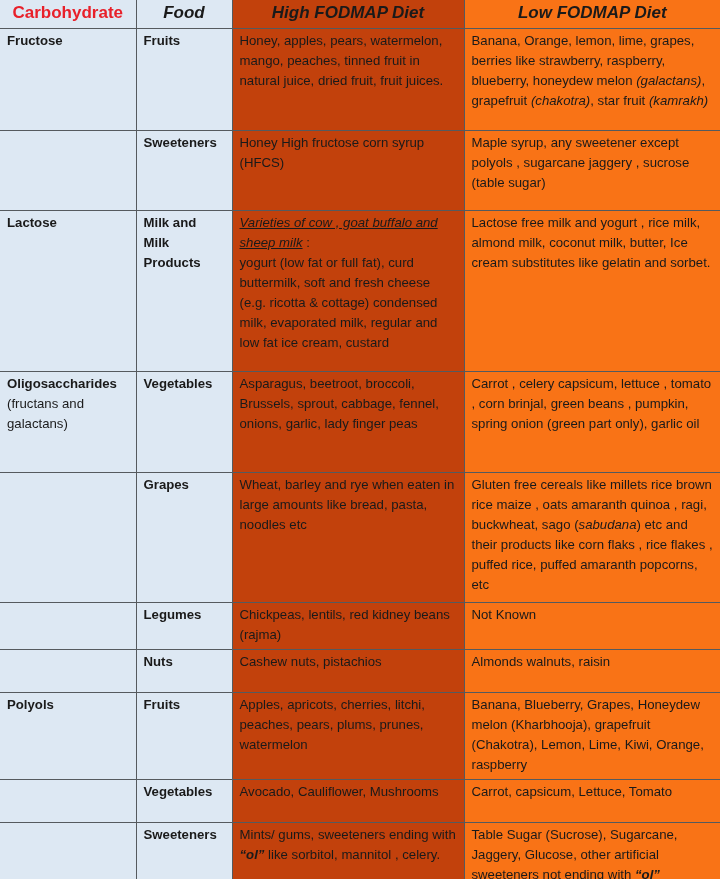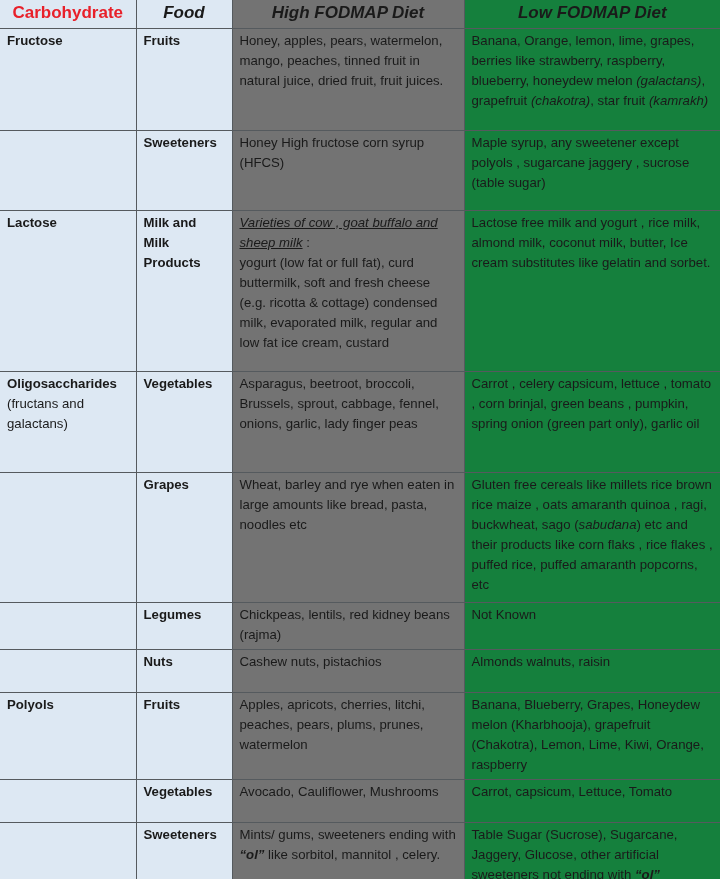--- a/index.html
+++ b/index.html
@@ -6,22 +6,22 @@
   body { width:720px; height:879px; overflow:hidden; background:#ffffff;
          font-family:"Liberation Sans", "DejaVu Sans", sans-serif; color:#1a1a1a; }
   table { border-collapse:collapse; table-layout:fixed; width:720px; }
   col.c1 { width:136px; } col.c2 { width:96px; } col.c3 { width:232px; } col.c4 { width:256px; }
   th, td { border:1.5px solid #555a5e; vertical-align:top; padding:2px 6px 4px 7px;
            font-size:13.2px; line-height:20px; text-align:left; }
   th { height:22px; padding:2px 0; font-style:italic; font-weight:bold; font-size:17px;
        text-align:center; line-height:22px; }
   th.carb { color:#e8202a; font-style:normal; }
   .blue { background:#dde8f3; }
-  .yellow { background:#737373; }
-  .green { background:#15803d; }
+  .yellow { background:#c2410c; }
+  .green { background:#f97316; }
   td.bold { font-weight:bold; }
   .sub { font-weight:normal; display:block; }
   .ul { text-decoration:underline; font-style:italic; }
   em.it { font-style:italic; }
   strong.bi { font-style:italic; font-weight:bold; }
   tr:first-child th { border-top:none; }
   th:first-child, td:first-child { border-left:none; }
   th:last-child, td:last-child { border-right:none; }
 </style>
 </head>

